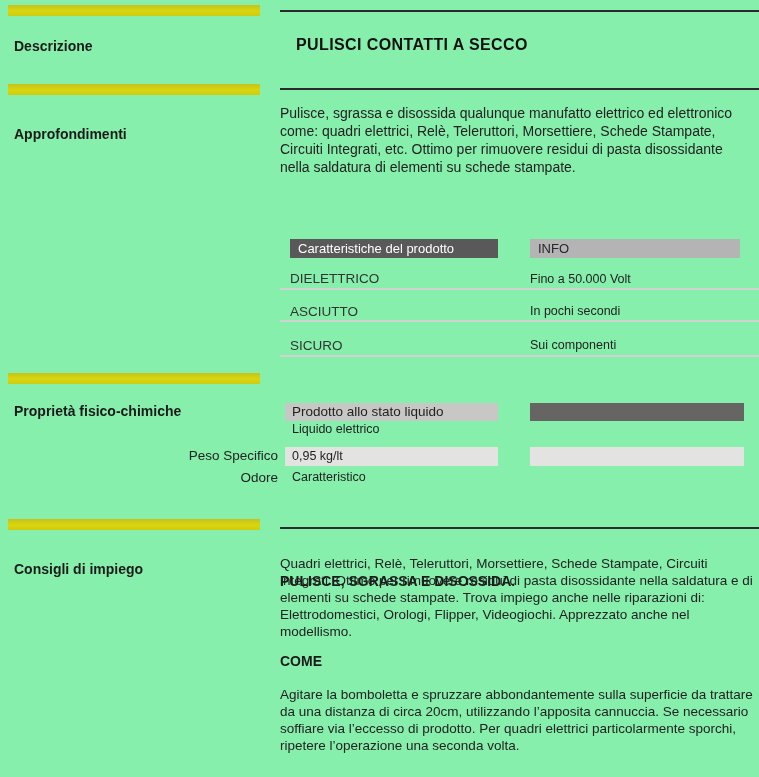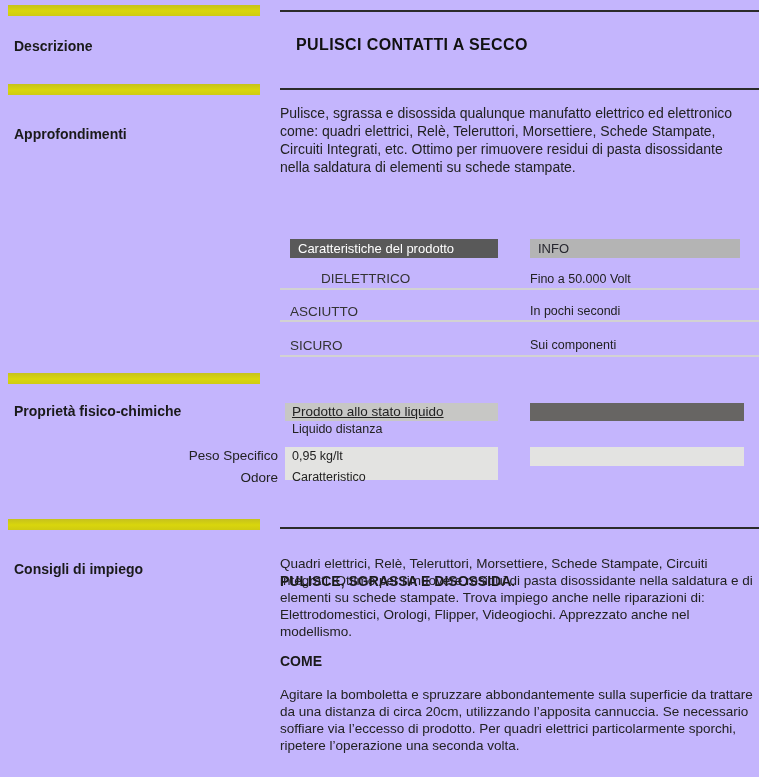--- a/index.html
+++ b/index.html
@@ -5,21 +5,21 @@
   * { margin: 0; padding: 0; box-sizing: border-box; }
   html, body { background: #ffffff; }
   body {
     font-family: "Liberation Sans", "DejaVu Sans", sans-serif;
     color: #1f1f1f;
   }
   .page {
     position: relative;
     width: 759px;
     height: 777px;
-    background: #c4b5fd;
+    background: #86efac;
     overflow: hidden;
   }
   .bar {
     position: absolute;
     left: 8px;
     width: 252px;
     height: 11px;
     background: linear-gradient(180deg, #c6c21c 0%, #d9d60c 55%, #cfcb12 100%);
   }
   .hline {
@@ -112,32 +112,31 @@
   .p-head-left {
     position: absolute;
     left: 285px; top: 403px;
     width: 213px; height: 18px;
     background: #c7c7c5;
     font-size: 13.5px;
     line-height: 18px;
     padding-left: 7px;
     color: #222;
     white-space: nowrap;
-    text-decoration: underline;
   }
   .p-head-dark {
     position: absolute;
     left: 530px; top: 403px;
     width: 214px; height: 18px;
     background: #676563;
   }
   .p-row-gray-left {
     position: absolute;
     left: 285px; top: 447px;
-    width: 213px; height: 33px;
+    width: 213px; height: 19px;
     background: #e3e3e1;
     font-size: 12.5px;
     line-height: 19px;
     padding-left: 7px;
     color: #222;
     white-space: nowrap;
   }
   .p-row-gray-right {
     position: absolute;
     left: 530px; top: 447px;
@@ -173,42 +172,42 @@
 
   <div class="bar" style="top:84px;"></div>
   <div class="hline" style="top:88px;"></div>
   <div class="side-label" style="top:126px;">Approfondimenti</div>
   <div class="body-text" style="top:104px; width:466px;">Pulisce, sgrassa e disossida qualunque manufatto elettrico ed elettronico come: quadri elettrici, Relè, Teleruttori, Morsettiere, Schede Stampate, Circuiti Integrati, etc. Ottimo per rimuovere residui di pasta disossidante nella saldatura di elementi su schede stampate.</div>
 
   <div class="t1-head-left">Caratteristiche del prodotto</div>
   <div class="t1-head-right">INFO</div>
 
   <div>
-    <div class="t1-name" style="top:271px;margin-left:31px;">DIELETTRICO</div>
+    <div class="t1-name" style="top:271px;">DIELETTRICO</div>
     <div class="t1-info" style="top:272px;">Fino a 50.000 Volt</div>
     <div class="t1-sep" style="top:288px;"></div>
   </div>
   <div>
     <div class="t1-name" style="top:304px;">ASCIUTTO</div>
     <div class="t1-info" style="top:304px;">In pochi secondi</div>
     <div class="t1-sep" style="top:320px;"></div>
   </div>
   <div>
     <div class="t1-name" style="top:338px;">SICURO</div>
     <div class="t1-info" style="top:338px;">Sui componenti</div>
     <div class="t1-sep" style="top:355px;"></div>
   </div>
 
   <div class="bar" style="top:373px;"></div>
   <div class="side-label" style="top:403px;">Proprietà fisico-chimiche</div>
 
   <div class="p-head-left">Prodotto allo stato liquido</div>
   <div class="p-head-dark"></div>
 
-  <div class="p-value" style="top:422px;">Liquido distanza</div>
+  <div class="p-value" style="top:422px;">Liquido elettrico</div>
 
   <div class="p-label" style="top:448px;">Peso Specifico</div>
   <div class="p-row-gray-left">0,95 kg/lt</div>
   <div class="p-row-gray-right"></div>
 
   <div class="p-label" style="top:470px;">Odore</div>
   <div class="p-value" style="top:470px;">Caratteristico</div>
 
   <div class="bar" style="top:519px;"></div>
   <div class="hline" style="top:527px;"></div>

